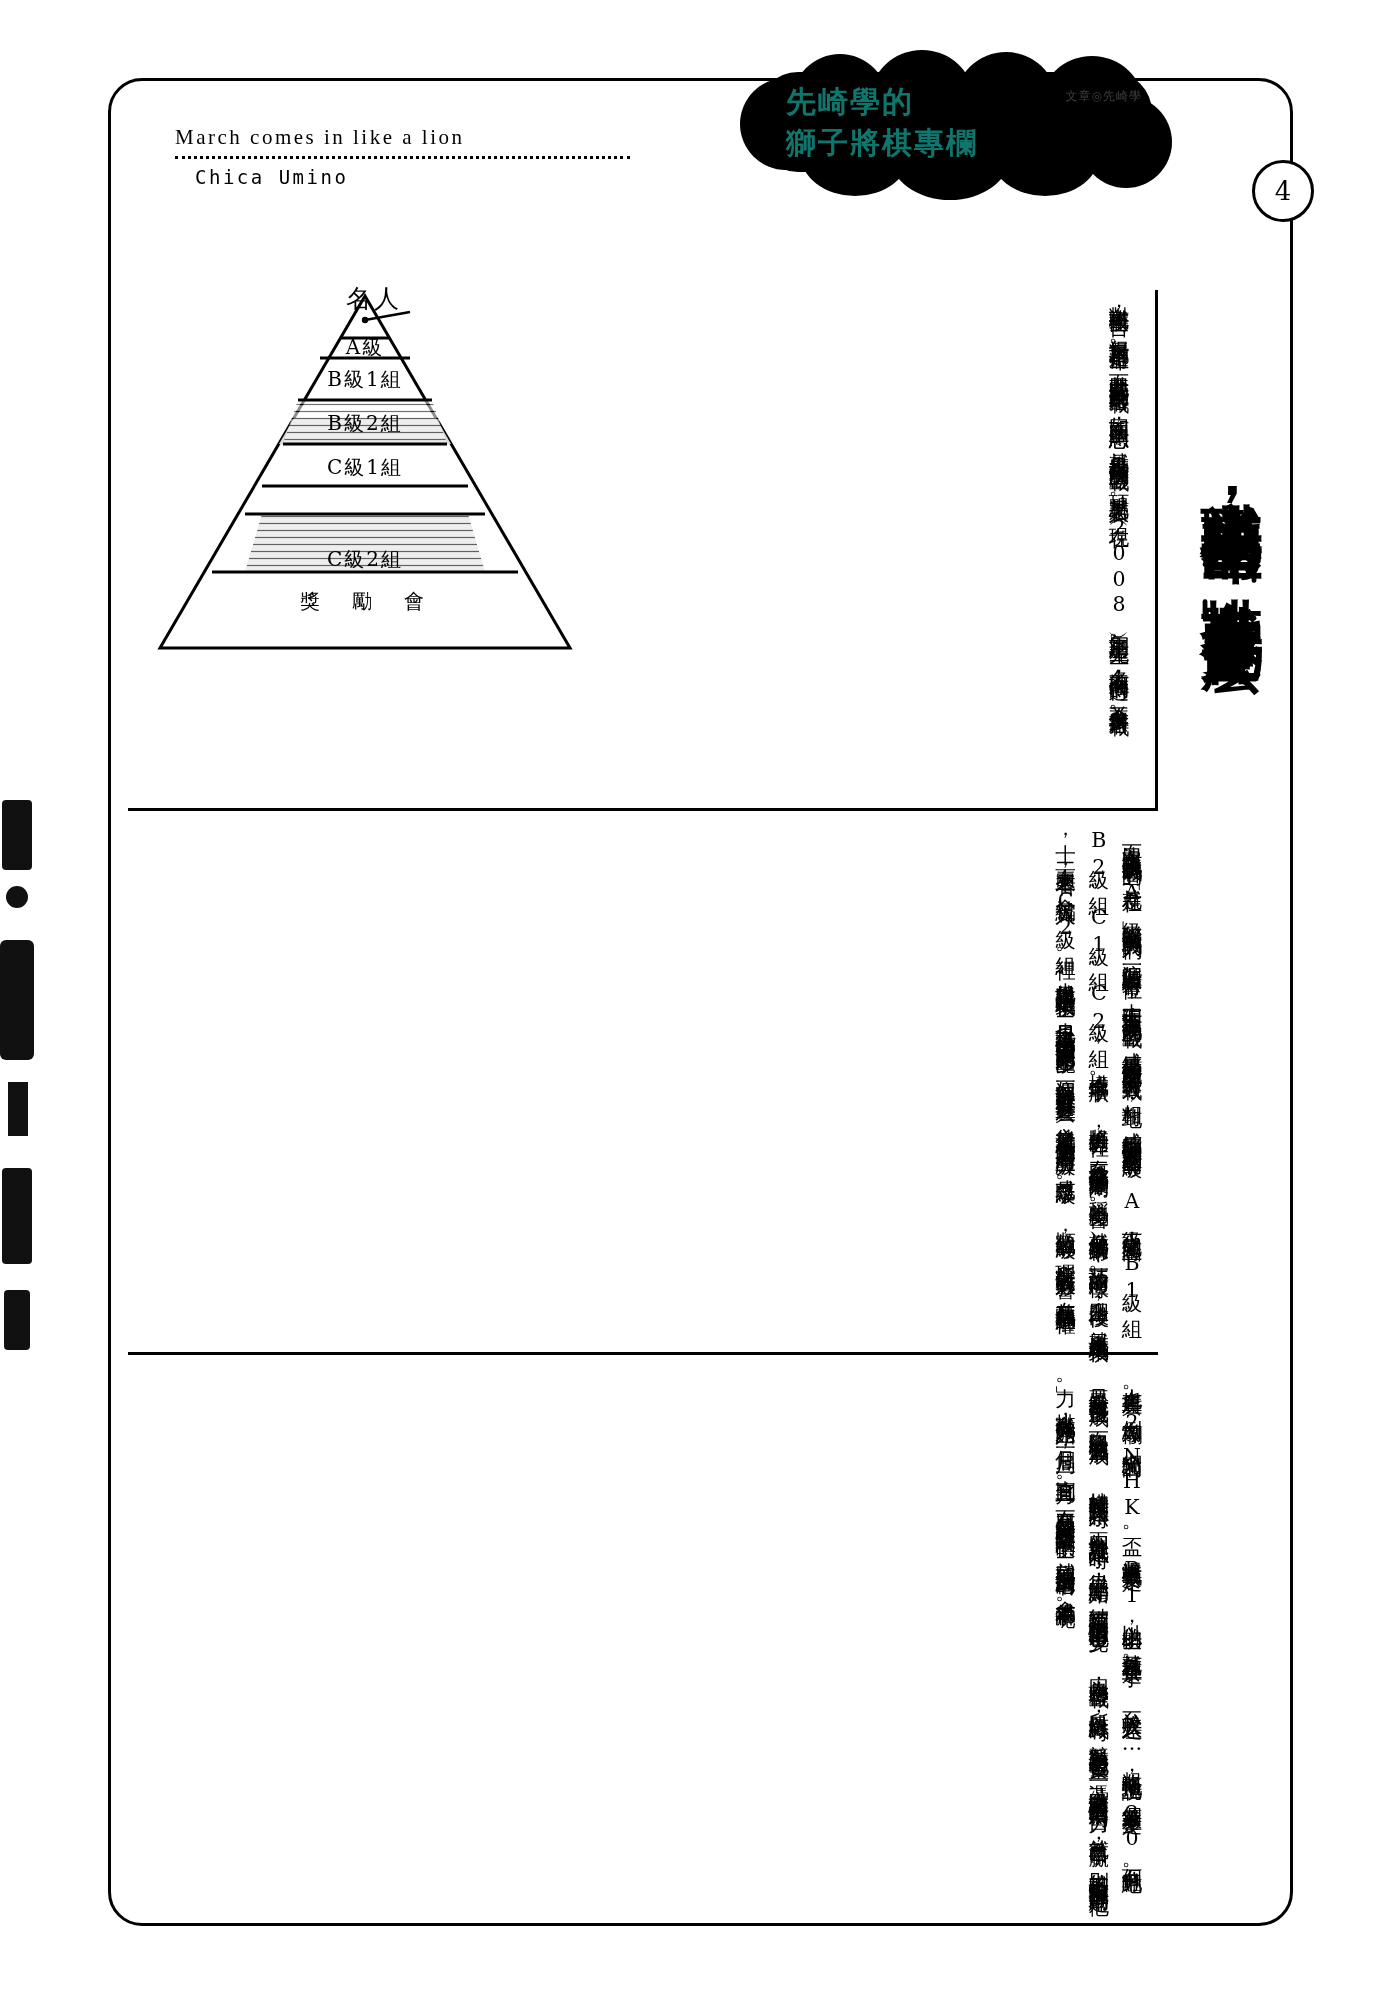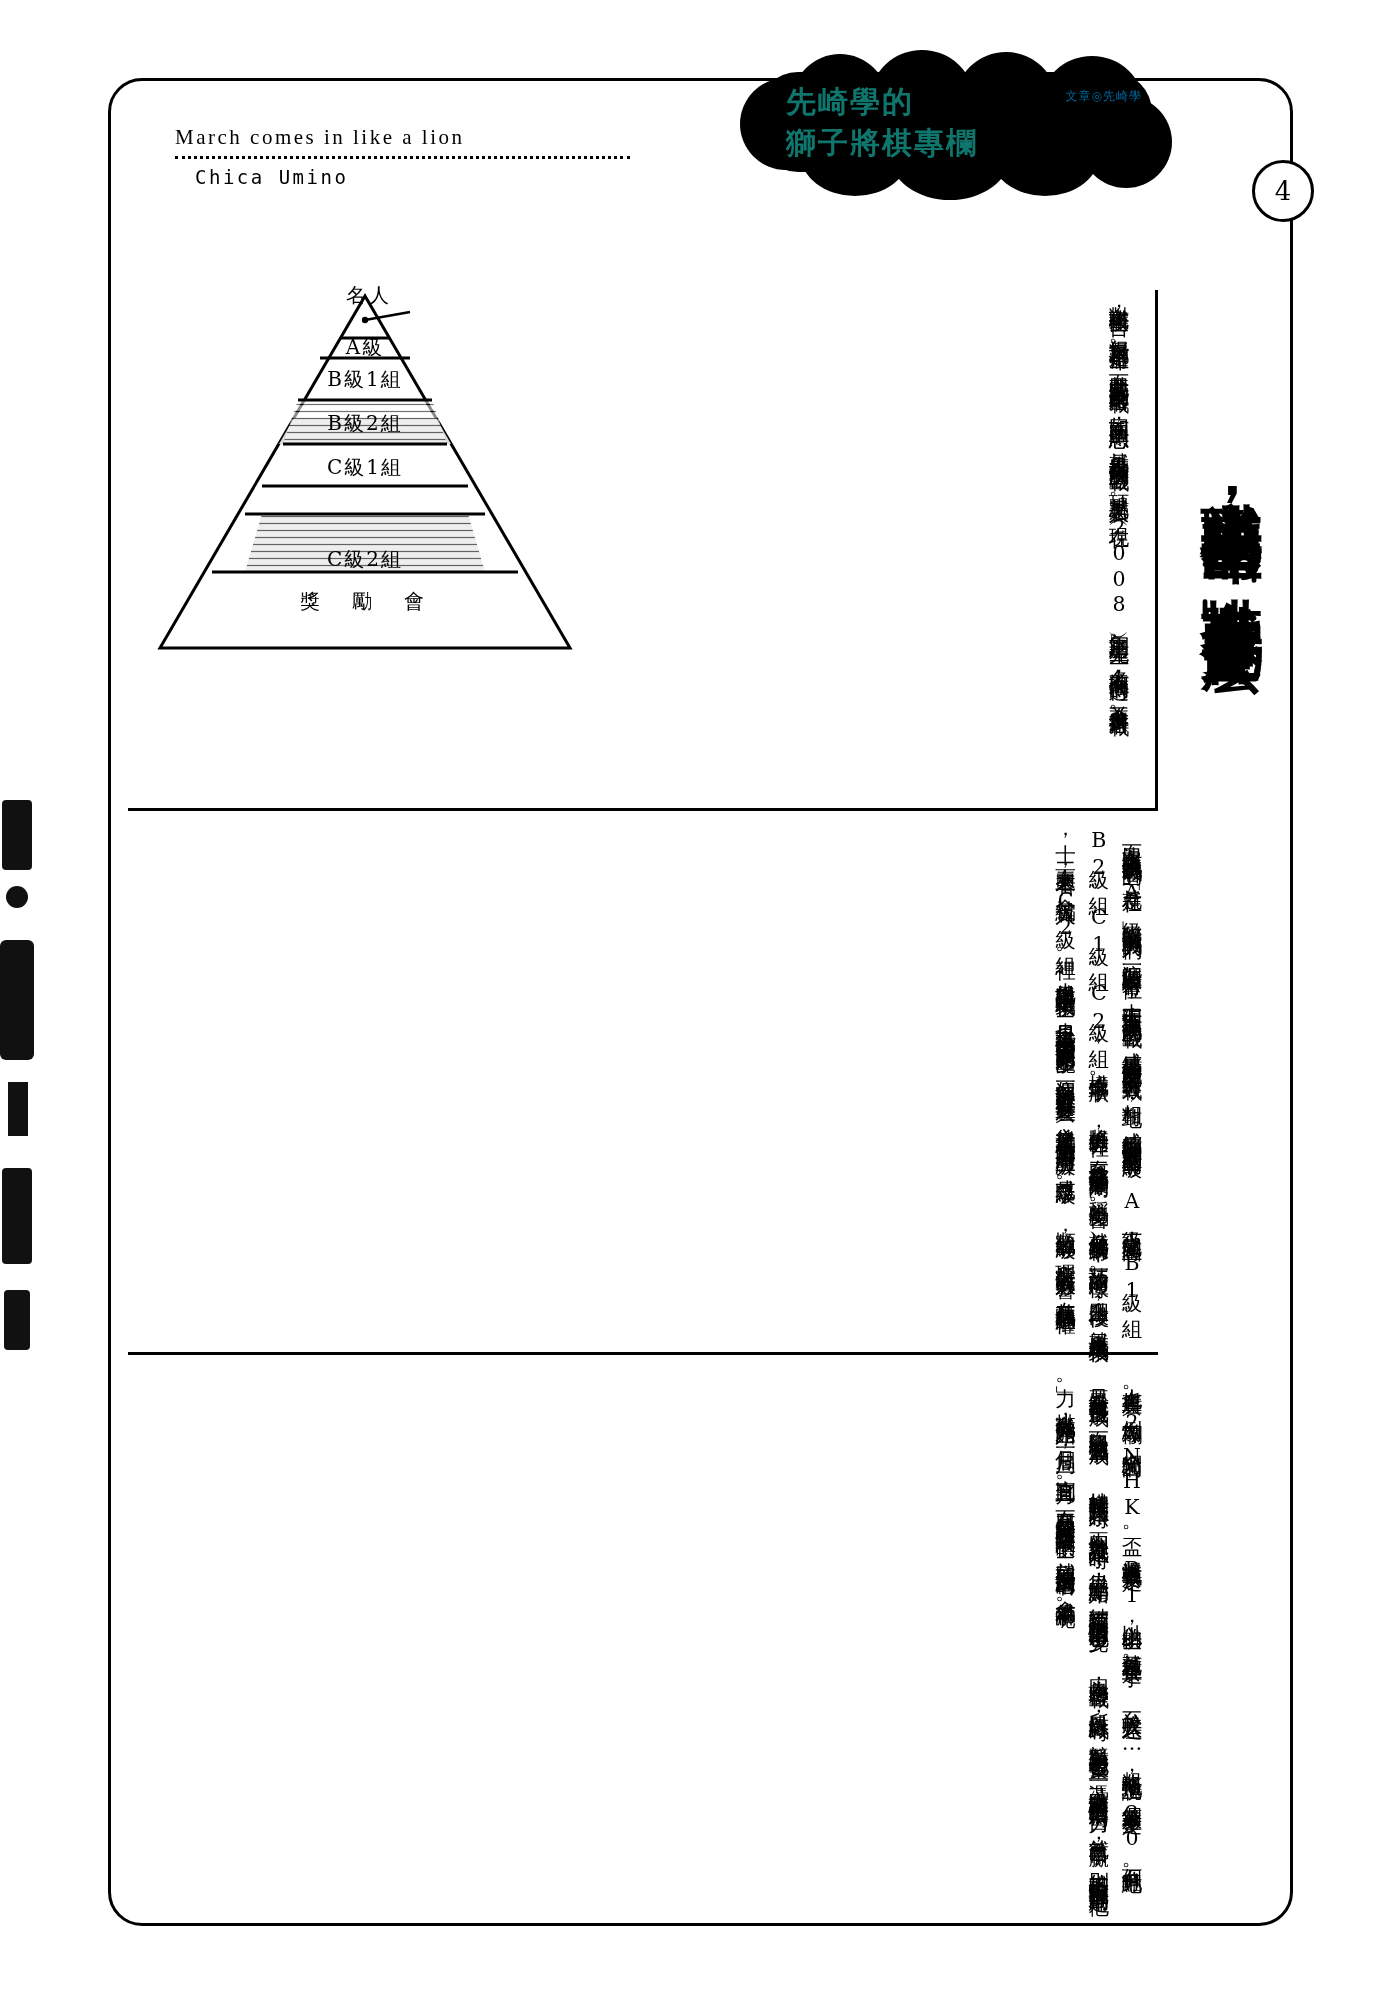--- a/index.html
+++ b/index.html
@@ -78,21 +78,21 @@
     font-family: "DejaVu Serif", "Liberation Serif", serif;
     font-weight: bold;
     font-size: 30px;
     line-height: 1.35;
     letter-spacing: 2px;
   }
   .logo-byline {
     position: absolute;
     right: 28px;
     top: 36px;
-    color: #0369a1;
+    color: #404040;
     font-size: 12px;
     letter-spacing: 1px;
     font-family: "DejaVu Serif", "Liberation Serif", serif;
   }
 
   .page-number {
     position: absolute;
     left: 1252px;
     top: 160px;
     width: 56px;
@@ -216,21 +216,21 @@
     font-size: 20px;
     letter-spacing: 2px;
     white-space: nowrap;
     text-align: center;
   }
   .meijin-label {
     position: absolute;
     left: 196px;
     top: 0px;
     font-family: "DejaVu Serif", "Liberation Serif", serif;
-    font-size: 20px;
+    font-size: 25px;
     letter-spacing: 3px;
     white-space: nowrap;
   }
 </style>
 </head>
 <body>
 
 <div class="page">
 
   <div class="left-bleed">

